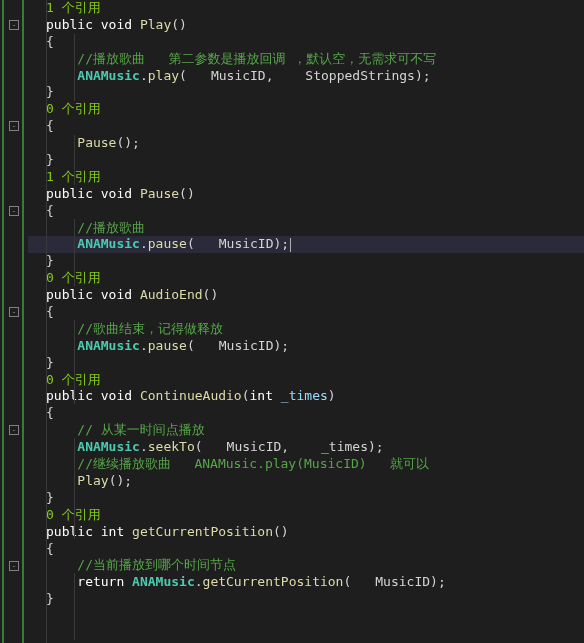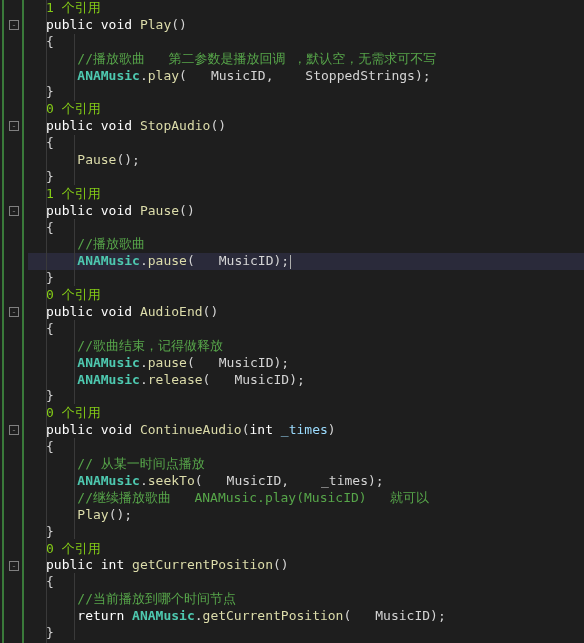--- a/index.html
+++ b/index.html
@@ -100,40 +100,38 @@
   <div class="line"><span class="ref">1 个引用</span></div>
 
   <div class="line"><span class="kw">public</span> <span class="kw">void</span> <span class="method">Play</span><span class="punc">(</span><span class="punc">)</span></div>
   <div class="line"><span class="punc">{</span></div>
   <div class="line">    <span class="comment">//播放歌曲   第二参数是播放回调 ，默认空，无需求可不写</span></div>
   <div class="line">    <span class="class">ANAMusic</span><span class="punc">.</span><span class="method">play</span><span class="punc">(</span><span class="ident">MusicID</span><span class="punc">, </span><span class="ident">StoppedStrings</span><span class="punc">)</span><span class="punc">;</span></div>
   <div class="line"><span class="punc">}</span></div>
 
   <div class="line"><span class="ref">0 个引用</span></div>
 
-  <div class="line"><span class="kw">public</span> <span class="kw">void</span> <span class="method">StopAudio</span><span class="punc">(</span><span class="punc">)</span></div>
   <div class="line"><span class="punc">{</span></div>
   <div class="line">    <span class="method">Pause</span><span class="punc">(</span><span class="punc">)</span><span class="punc">;</span></div>
   <div class="line"><span class="punc">}</span></div>
 
   <div class="line"><span class="ref">1 个引用</span></div>
 
   <div class="line"><span class="kw">public</span> <span class="kw">void</span> <span class="method">Pause</span><span class="punc">(</span><span class="punc">)</span></div>
   <div class="line"><span class="punc">{</span></div>
   <div class="line">    <span class="comment">//播放歌曲</span></div>
   <div class="line active">    <span class="class">ANAMusic</span><span class="punc">.</span><span class="method">pause</span><span class="punc">(</span><span class="ident">MusicID</span><span class="punc">)</span><span class="punc">;</span><span class="caret"></span></div>
   <div class="line"><span class="punc">}</span></div>
 
   <div class="line"><span class="ref">0 个引用</span></div>
 
   <div class="line"><span class="kw">public</span> <span class="kw">void</span> <span class="method">AudioEnd</span><span class="punc">(</span><span class="punc">)</span></div>
   <div class="line"><span class="punc">{</span></div>
   <div class="line">    <span class="comment">//歌曲结束，记得做释放</span></div>
   <div class="line">    <span class="class">ANAMusic</span><span class="punc">.</span><span class="method">pause</span><span class="punc">(</span><span class="ident">MusicID</span><span class="punc">)</span><span class="punc">;</span></div>
-  <div class="line">    <span class="class">ANAMusic</span><span class="punc">.</span><span class="method">release</span><span class="punc">(</span><span class="ident">MusicID</span><span class="punc">)</span><span class="punc">;</span></div>
   <div class="line"><span class="punc">}</span></div>
 
   <div class="line"><span class="ref">0 个引用</span></div>
 
   <div class="line"><span class="kw">public</span> <span class="kw">void</span> <span class="method">ContinueAudio</span><span class="punc">(</span><span class="kw">int</span> <span class="param">_times</span><span class="punc">)</span></div>
   <div class="line"><span class="punc">{</span></div>
   <div class="line">    <span class="comment">// 从某一时间点播放</span></div>
   <div class="line">    <span class="class">ANAMusic</span><span class="punc">.</span><span class="method">seekTo</span><span class="punc">(</span><span class="ident">MusicID</span><span class="punc">, </span><span class="ident">_times</span><span class="punc">)</span><span class="punc">;</span></div>
   <div class="line">    <span class="comment">//继续播放歌曲   ANAMusic.play(MusicID)   就可以</span></div>
   <div class="line">    <span class="method">Play</span><span class="punc">(</span><span class="punc">)</span><span class="punc">;</span></div>

